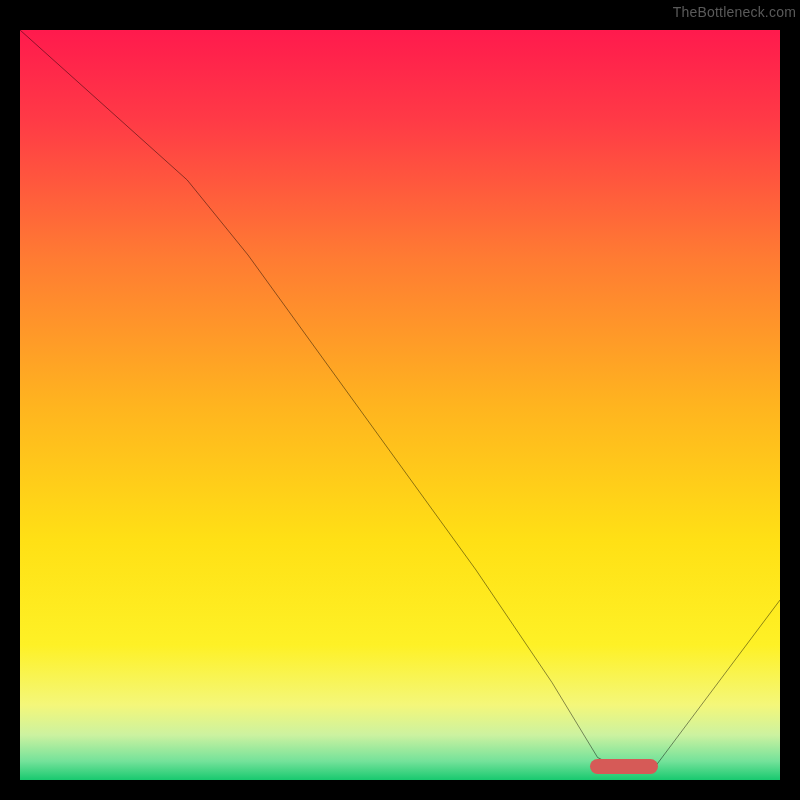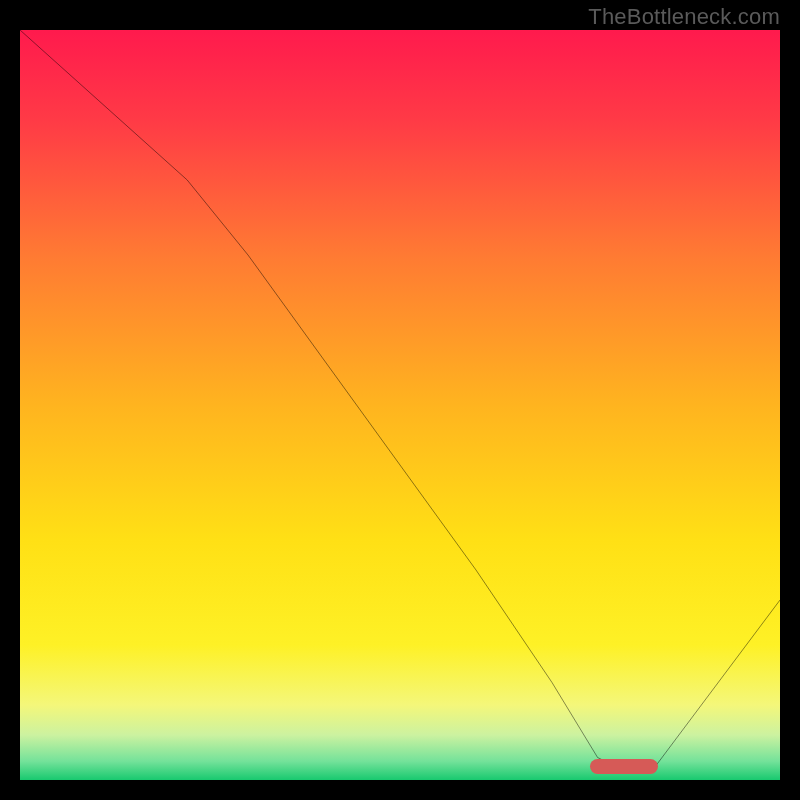--- a/index.html
+++ b/index.html
@@ -12,23 +12,23 @@
     font-family: Arial, Helvetica, sans-serif;
   }
   .container {
     position: relative;
     width: 800px;
     height: 800px;
   }
   .watermark {
     position: absolute;
     top: 4px;
-    right: 20px;
+    right: 4px;
     color: #5a5a5a;
-    font-size: 22px;
+    font-size: 14px;
     font-weight: 400;
     letter-spacing: 0.2px;
     z-index: 20;
   }
   .plot {
     position: absolute;
     left: 20px;
     top: 30px;
     width: 760px;
     height: 750px;

